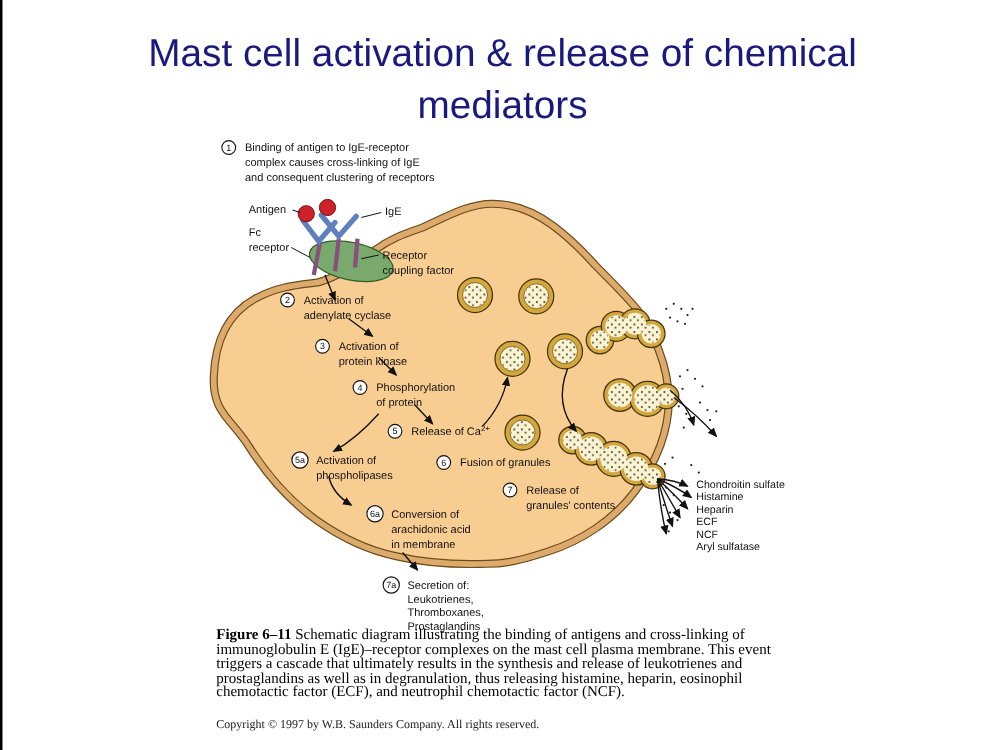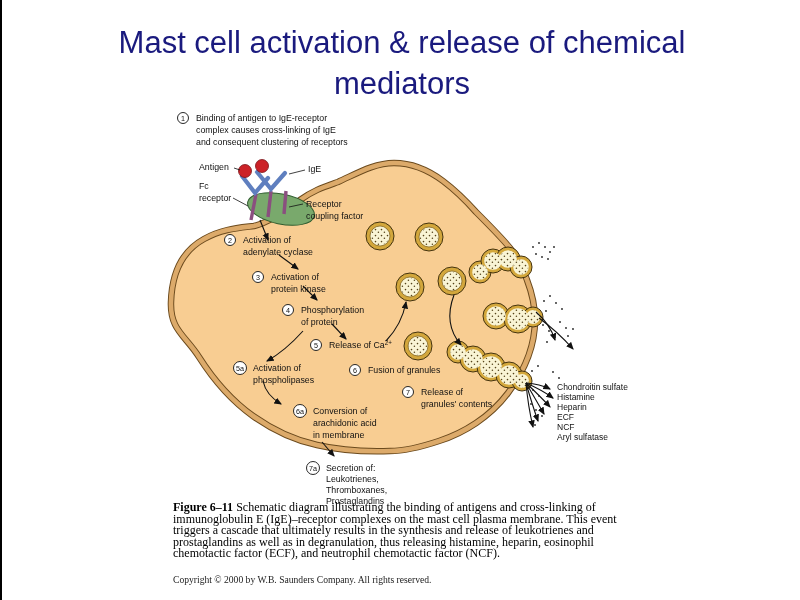--- a/index.html
+++ b/index.html
@@ -314,15 +314,15 @@
       <text class="med" x="555" y="420">ECF</text>
       <text class="med" x="555" y="430">NCF</text>
       <text class="med" x="555" y="440">Aryl sulfatase</text>
     </g>
   </svg>
 
   <div id="caption">
     <span class="cap-label">Figure 6–11</span><span>Schematic diagram illustrating the binding of antigens and cross-linking of immunoglobulin E (IgE)–receptor complexes on the mast cell plasma membrane. This event triggers a cascade that ultimately results in the synthesis and release of leukotrienes and prostaglandins as well as in degranulation, thus releasing histamine, heparin, eosinophil chemotactic factor (ECF), and neutrophil chemotactic factor (NCF).</span>
   </div>
 
-  <div id="copyright">Copyright © 2000 by W.B. Saunders Company. All rights reserved.</div>
+  <div id="copyright">Copyright © 1997 by W.B. Saunders Company. All rights reserved.</div>
 
 </div>
 
 </body></html>

